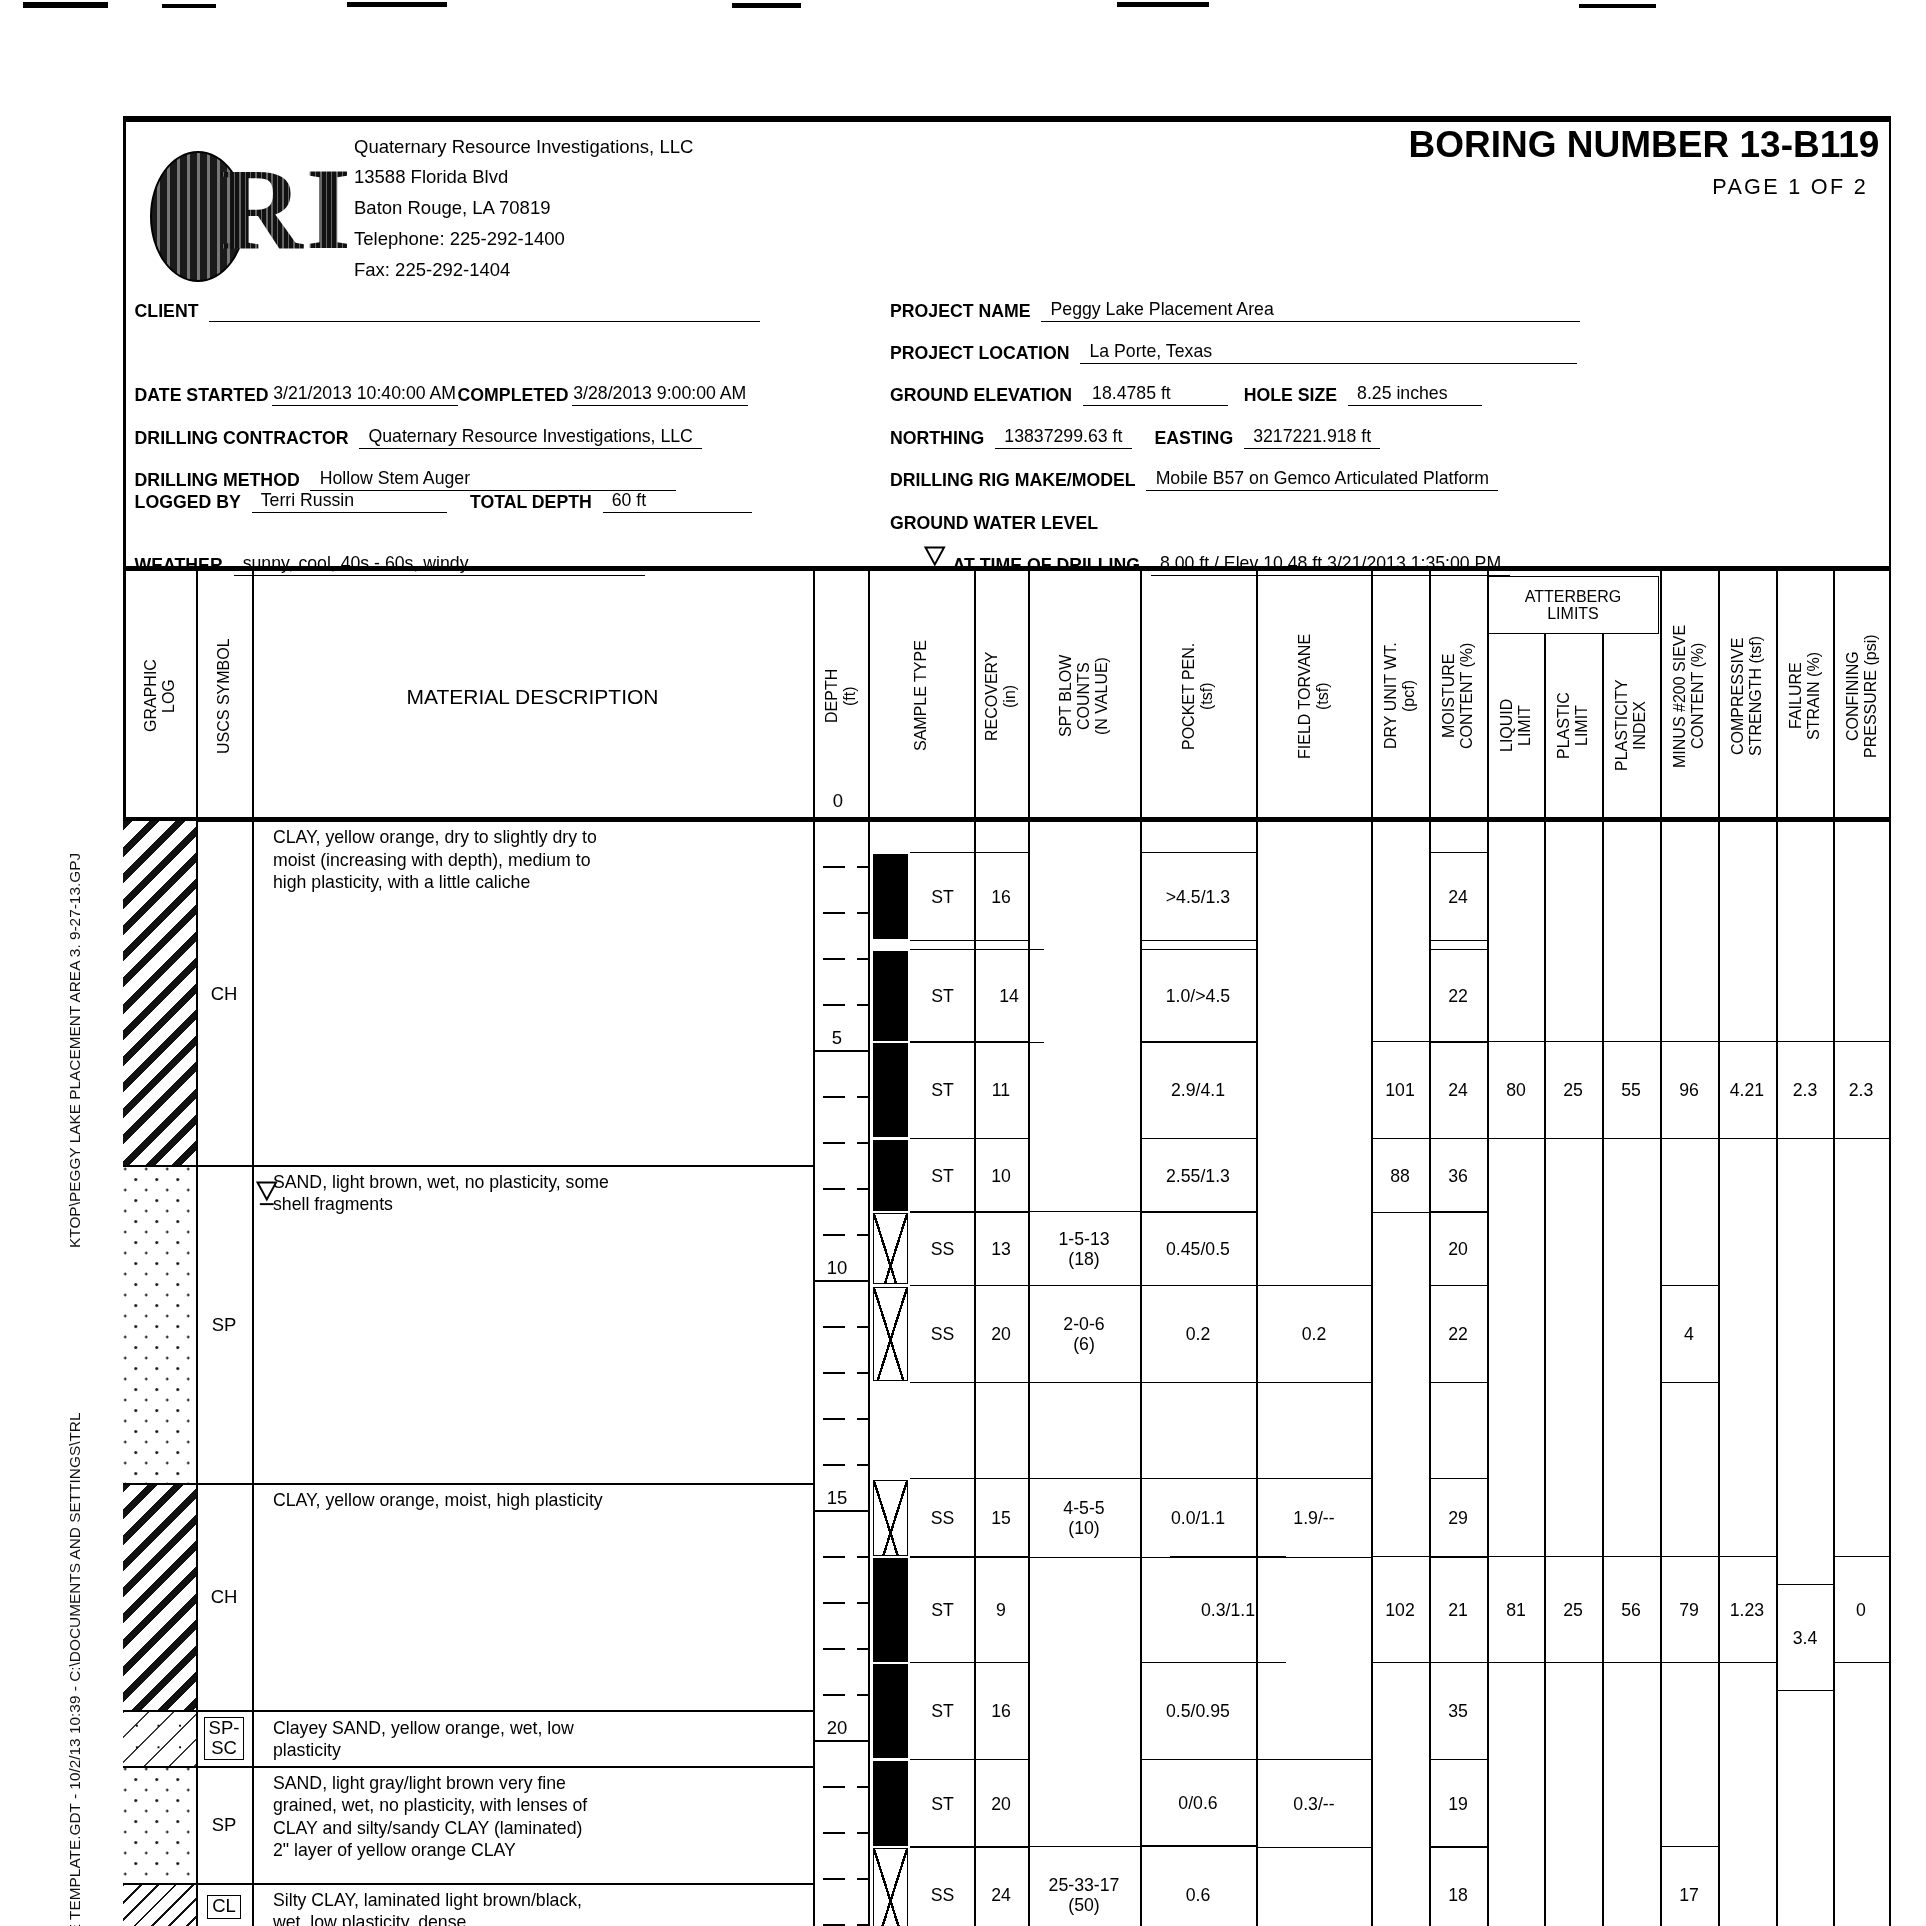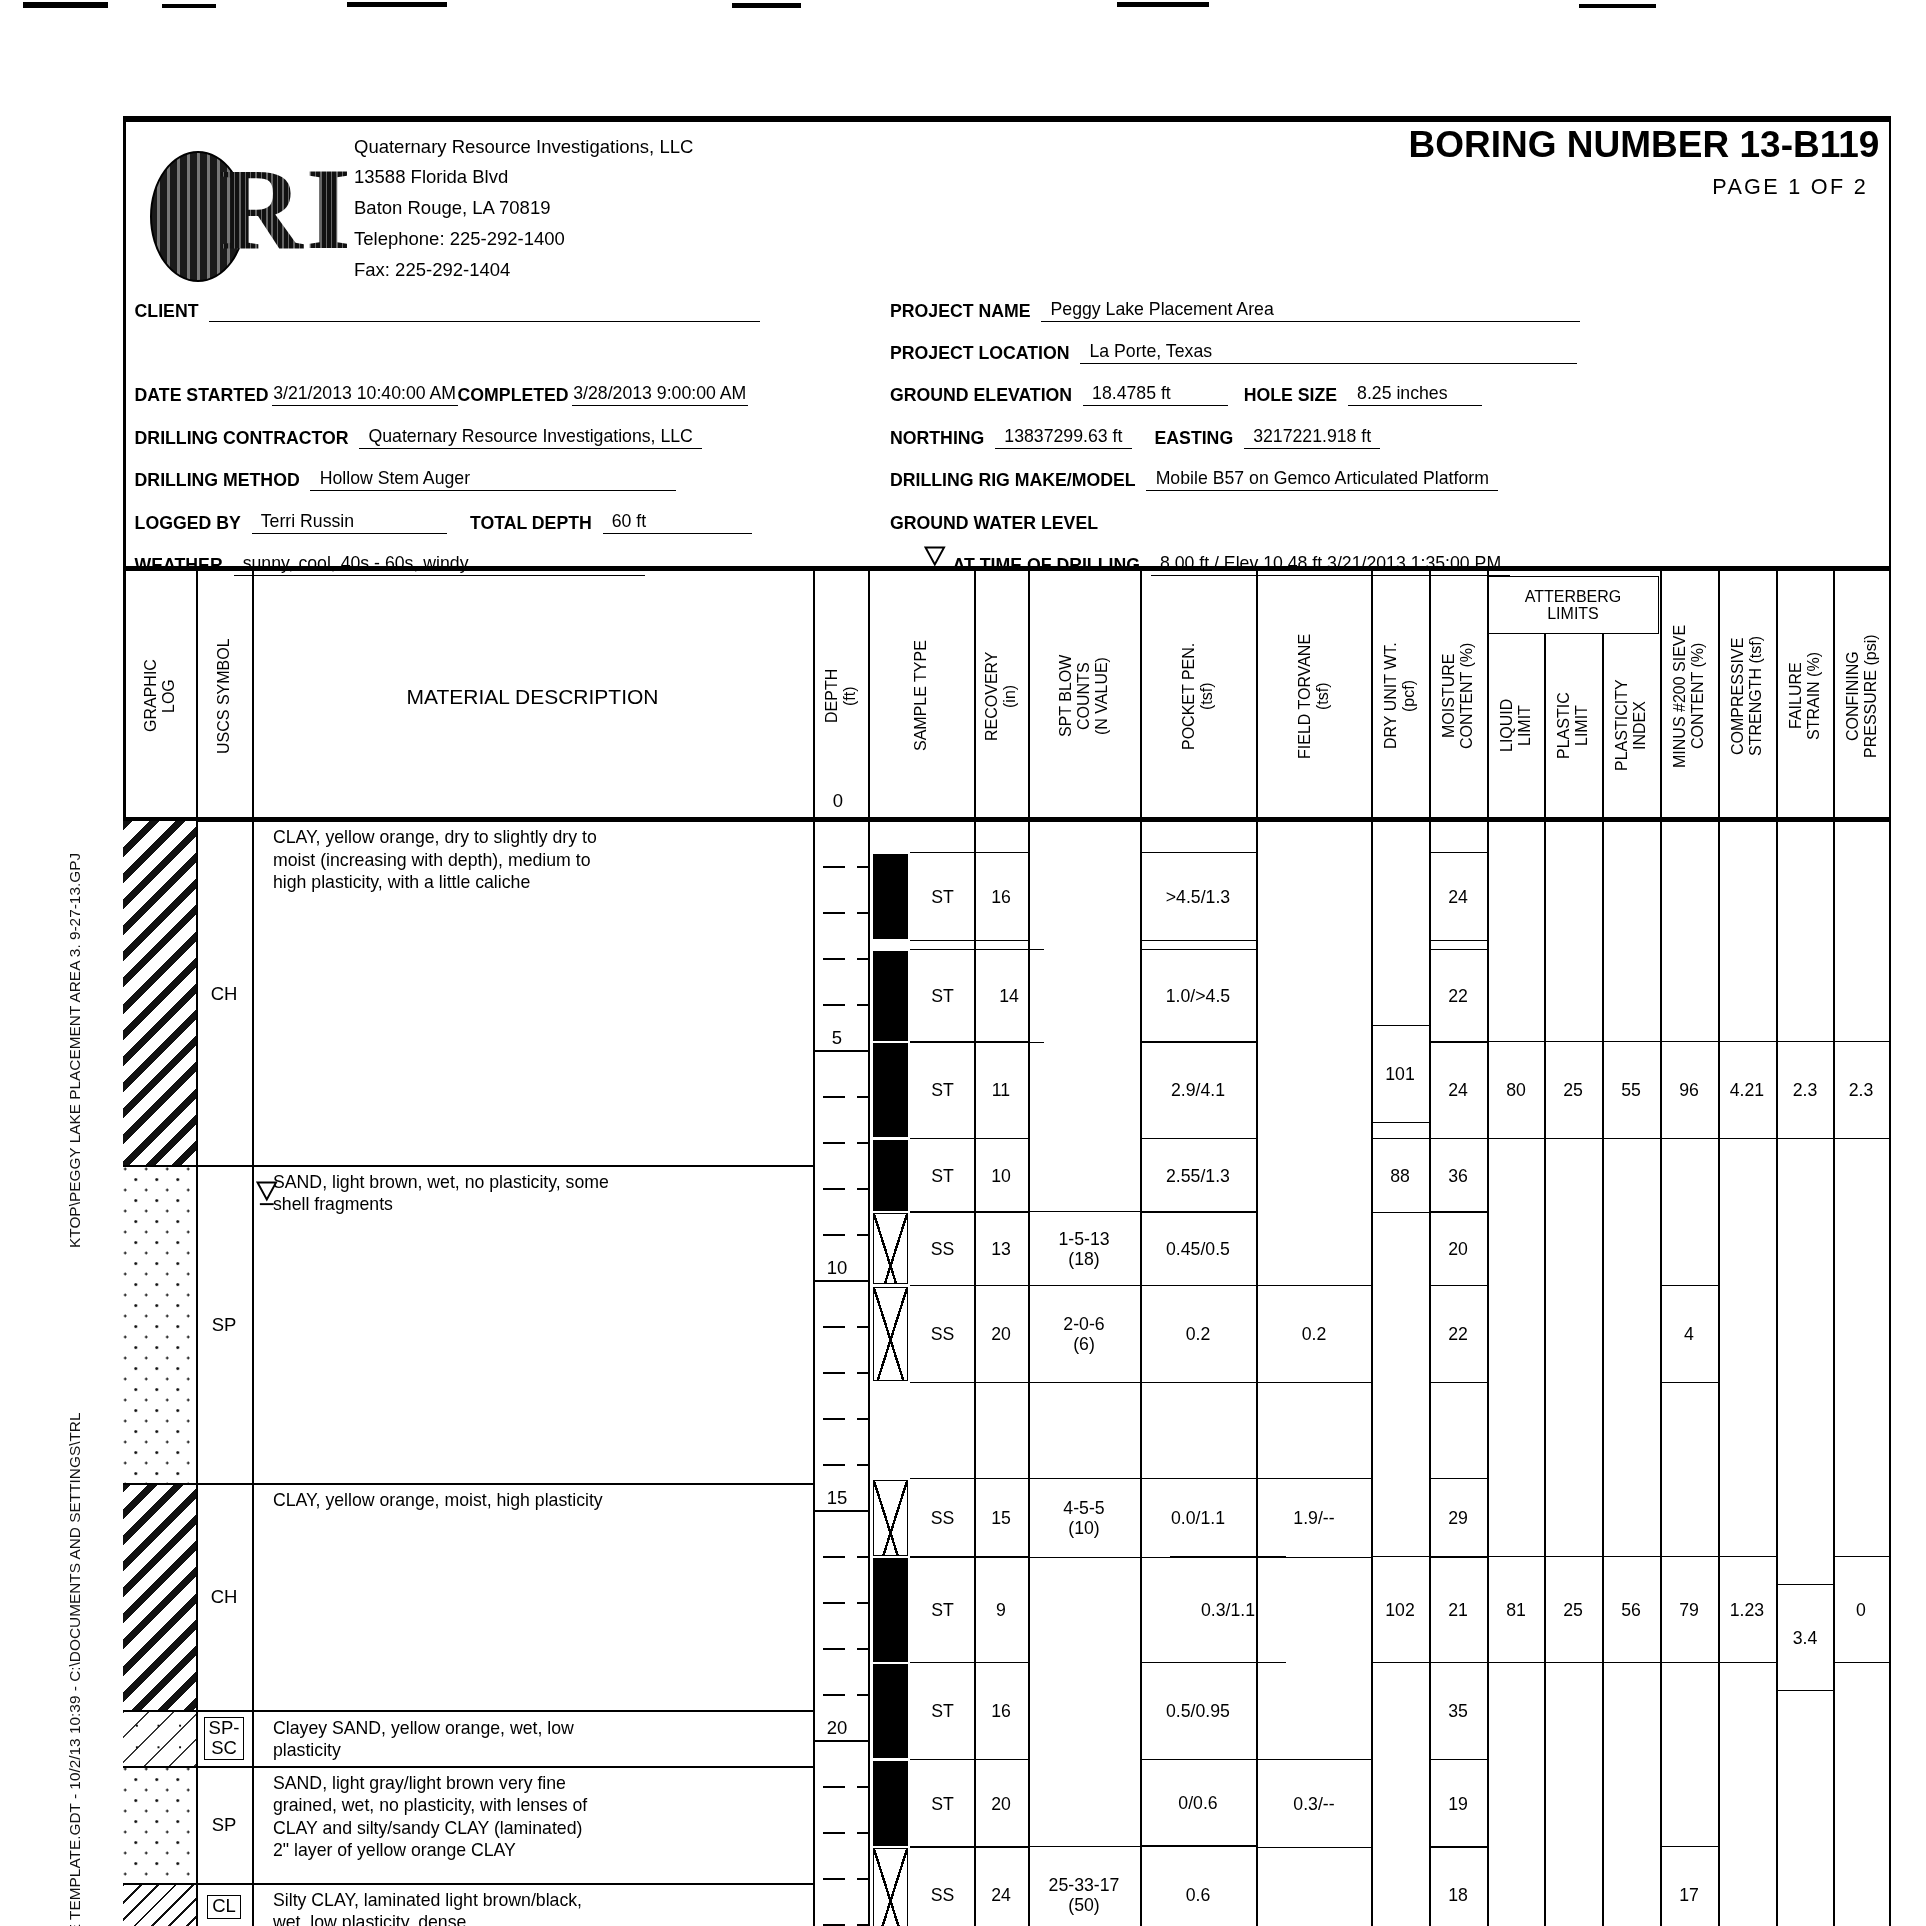--- a/index.html
+++ b/index.html
@@ -139,21 +139,21 @@
 
     <div class="irow" style="left:11.6px;top:335px;">
       <span class="ilab">DRILLING METHOD</span>
       <span class="ival" style="min-width:347px;">Hollow Stem Auger</span>
     </div>
     <div class="irow" style="left:767px;top:335px;">
       <span class="ilab">DRILLING RIG MAKE/MODEL</span>
       <span class="ival">Mobile B57 on Gemco Articulated Platform</span>
     </div>
 
-    <div class="irow" style="left:11.6px;top:378px;">
+    <div class="irow" style="left:11.6px;top:357px;">
       <span class="ilab">LOGGED BY</span>
       <span class="ival" style="min-width:177px;">Terri Russin</span>
       <span class="ilab" style="padding-left:23px;">TOTAL DEPTH</span>
       <span class="ival" style="min-width:131px;">60 ft</span>
     </div>
     <div class="irow" style="left:767px;top:378px;">
       <span class="ilab">GROUND WATER LEVEL</span>
     </div>
 
     <div class="irow" style="left:11.6px;top:420px;">
@@ -341,21 +341,21 @@
         <div class="cell" style="left: 1306px; width: 58px; top: 31px; height: 89px;">24</div>
         <div class="bar-st" style="left: 750px; width: 35px; top: 130px; height: 90px;"></div>
         <div class="cell" style="left: 787px; width: 65px; top: 128px; height: 94px;">ST</div>
         <div class="cell" style="left: 851px; width: 70px; top: 128px; height: 94px;">14</div>
         <div class="cell" style="left: 1017px; width: 116px; top: 128px; height: 94px;">1.0/&gt;4.5</div>
         <div class="cell" style="left: 1306px; width: 58px; top: 128px; height: 94px;">22</div>
         <div class="bar-st" style="left: 750px; width: 35px; top: 222px; height: 94px;"></div>
         <div class="cell" style="left: 787px; width: 65px; top: 220px; height: 98px;">ST</div>
         <div class="cell" style="left: 851px; width: 54px; top: 220px; height: 98px;">11</div>
         <div class="cell" style="left: 1017px; width: 116px; top: 220px; height: 98px;">2.9/4.1</div>
-        <div class="cell" style="left: 1248px; width: 58px; top: 204px; height: 98px;">101</div>
+        <div class="cell" style="left: 1248px; width: 58px; top: 220px; height: 98px;">101</div>
         <div class="cell" style="left: 1306px; width: 58px; top: 220px; height: 98px;">24</div>
         <div class="cell" style="left: 1364px; width: 58px; top: 220px; height: 98px;">80</div>
         <div class="cell" style="left: 1421px; width: 58px; top: 220px; height: 98px;">25</div>
         <div class="cell" style="left: 1479px; width: 58px; top: 220px; height: 98px;">55</div>
         <div class="cell" style="left: 1537px; width: 58px; top: 220px; height: 98px;">96</div>
         <div class="cell" style="left: 1595px; width: 58px; top: 220px; height: 98px;">4.21</div>
         <div class="cell" style="left: 1653px; width: 58px; top: 220px; height: 98px;">2.3</div>
         <div class="cell" style="left: 1710px; width: 56px; top: 220px; height: 98px;">2.3</div>
         <div class="bar-st" style="left: 750px; width: 35px; top: 319px; height: 71px;"></div>
         <div class="cell" style="left: 787px; width: 65px; top: 317px; height: 75px;">ST</div>

